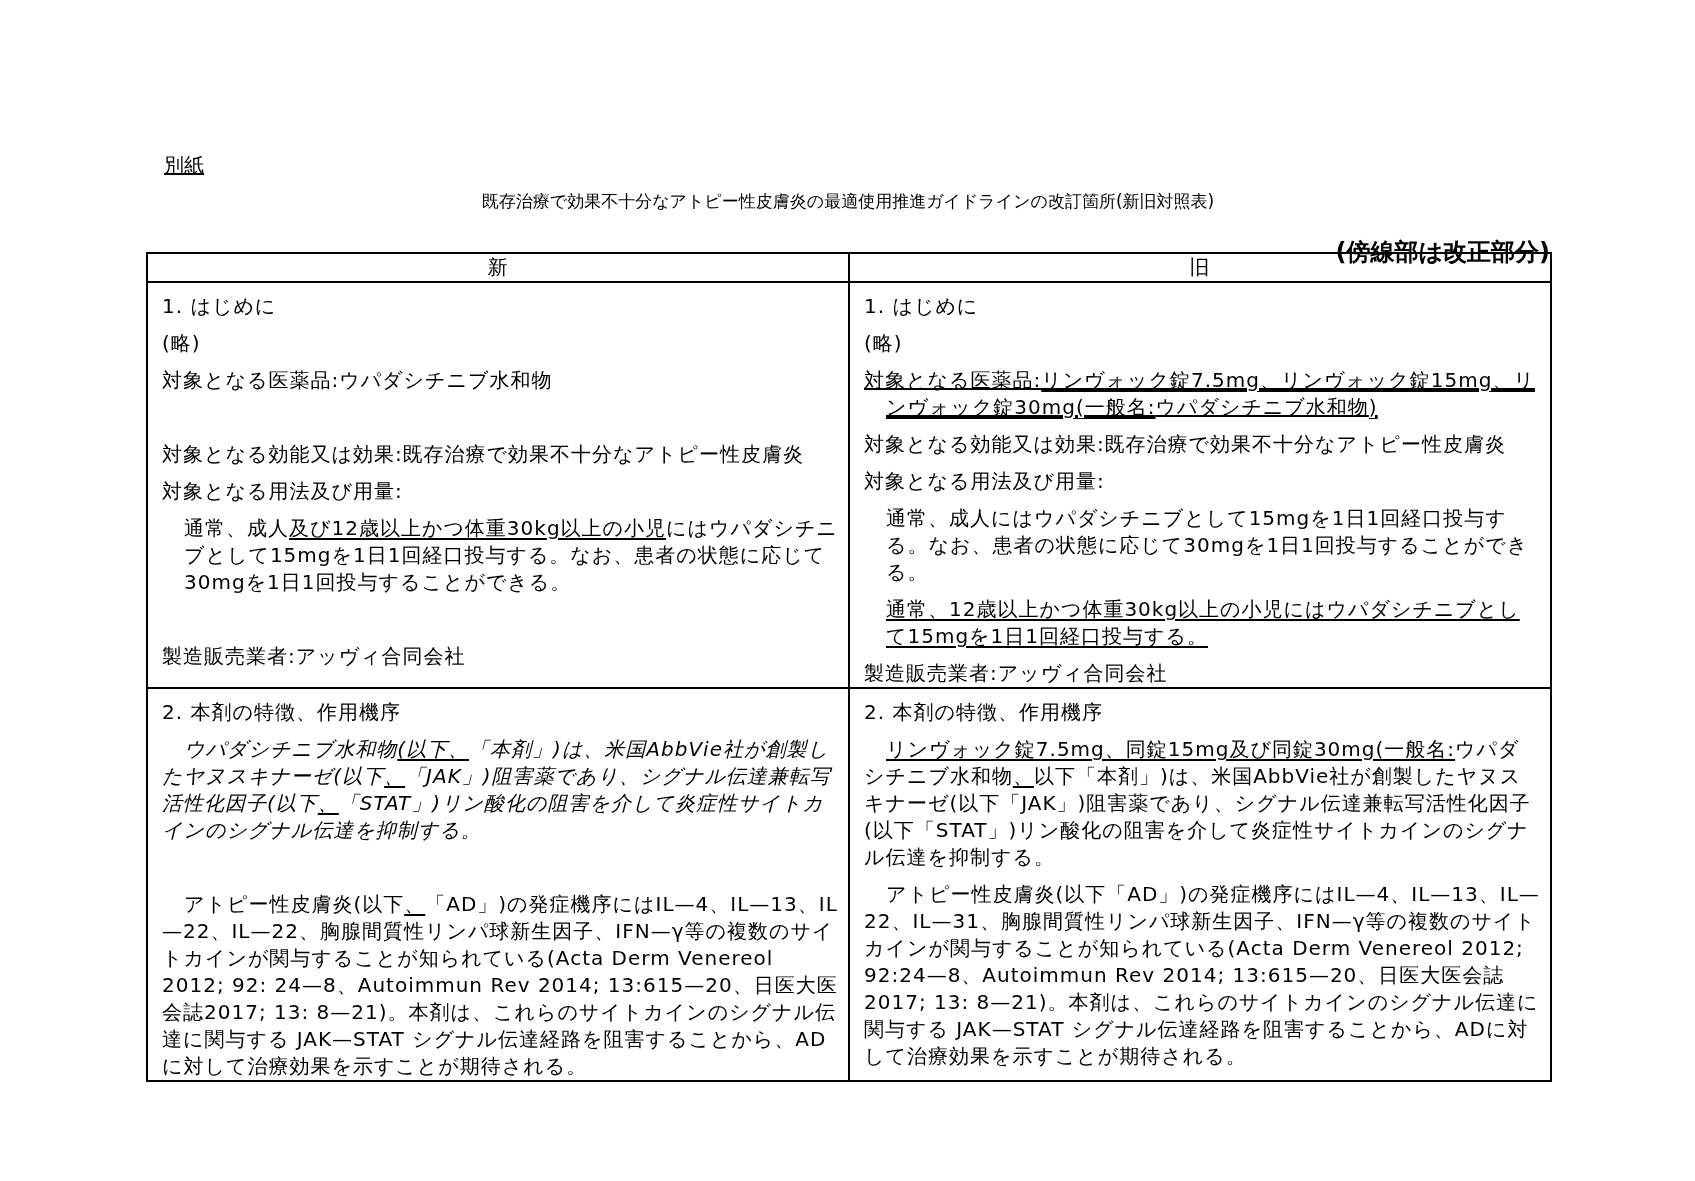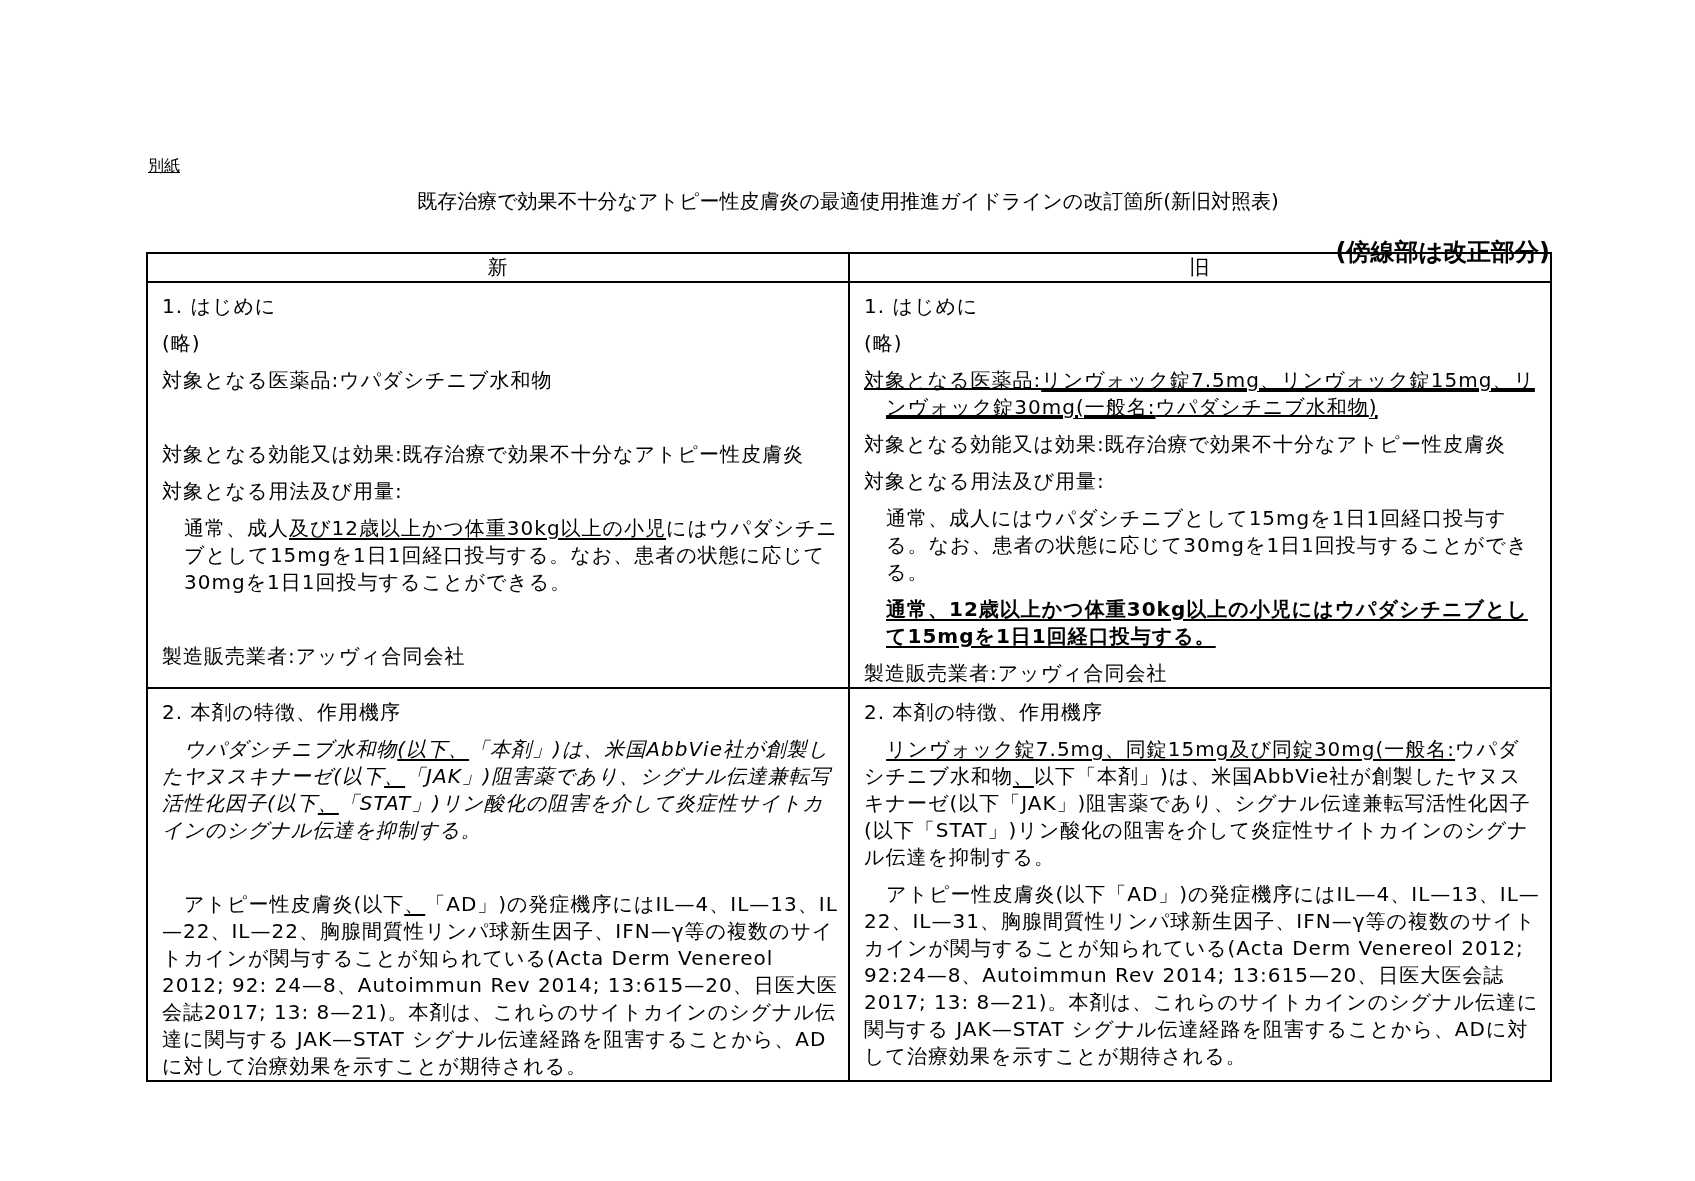--- a/index.html
+++ b/index.html
@@ -1,22 +1,22 @@
 <!DOCTYPE html>
 <html><head>
 <meta charset="utf-8">
 <style>
   html, body { margin: 0; padding: 0; background: #ffffff; }
   body {
     width: 1695px; height: 1181px; position: relative; overflow: hidden;
     font-family: "DejaVu Sans", "Liberation Sans", sans-serif;
     color: #000000;
   }
-  .page-label { position: absolute; left: 148px; top: 152px; font-size: 16px; line-height: 27px; text-decoration: underline; }
-  .doc-title { position: absolute; left: 146px; width: 1404px; top: 188px; font-size: 20px; line-height: 27px; text-align: center; }
+  .page-label { position: absolute; left: 164px; top: 152px; font-size: 20px; line-height: 27px; text-decoration: underline; }
+  .doc-title { position: absolute; left: 146px; width: 1404px; top: 188px; font-size: 17px; line-height: 27px; text-align: center; }
   .doc-note { position: absolute; right: 145px; top: 239px; font-size: 24px; line-height: 27px; font-weight: bold; }
   .cmp-table {
     position: absolute; left: 146px; top: 252px; width: 1404px;
     border-collapse: collapse; table-layout: fixed;
     font-size: 20px;
   }
   .cmp-table th, .cmp-table td {
     border: 2px solid #000; vertical-align: top; padding: 0 10px 0 14px;
     line-height: 27px; font-weight: normal; letter-spacing: 1px;
   }
@@ -60,21 +60,21 @@
         <span class="line"></span>
         <span class="line">製造販売業者:アッヴィ合同会社</span>
       </td>
       <td>
         <span class="line">1. はじめに</span>
         <span class="line">(略)</span>
         <span class="line hang" style="min-height:54px;"><span>対象となる医薬品:</span><span class="u">リンヴォック錠7.5mg、リンヴォック錠15mg、リンヴォック錠30mg(一般名:</span><span>ウパダシチニブ水和物</span><span class="u">)</span></span>
         <span class="line">対象となる効能又は効果:既存治療で効果不十分なアトピー性皮膚炎</span>
         <span class="line">対象となる用法及び用量:</span>
         <span class="line indent" style="min-height:54px;">通常、成人にはウパダシチニブとして15mgを1日1回経口投与する。なお、患者の状態に応じて30mgを1日1回投与することができる。</span>
-        <span class="line indent" style="min-height:54px;font-weight:bold;"><span class="u">通常、12歳以上かつ体重30kg以上の小児にはウパダシチニブとして15mgを1日1回経口投与する。</span></span>
+        <span class="line indent" style="min-height:54px;"><span class="u">通常、12歳以上かつ体重30kg以上の小児にはウパダシチニブとして15mgを1日1回経口投与する。</span></span>
         <span class="line">製造販売業者:アッヴィ合同会社</span>
       </td>
     </tr>
 
     <tr>
       <td>
         <span class="line">2. 本剤の特徴、作用機序</span>
         <span class="line" style="text-indent:22px; min-height:108px;font-style:italic;"><span>ウパダシチニブ水和物</span><span class="u">(以下、</span><span>「本剤」)は、米国AbbVie社が創製したヤヌスキナーゼ(以下</span><span class="u">、</span><span>「JAK」)阻害薬であり、シグナル伝達兼転写活性化因子(以下</span><span class="u">、</span><span>「STAT」)リン酸化の阻害を介して炎症性サイトカインのシグナル伝達を抑制する。</span></span>
         <span class="line"></span>
         <span class="line" style="text-indent:22px;"><span>アトピー性皮膚炎(以下</span><span class="u">、</span><span>「AD」)の発症機序にはIL—4、IL—13、IL—22、IL—22、胸腺間質性リンパ球新生因子、IFN—γ等の複数のサイトカインが関与することが知られている(Acta Derm Venereol 2012; 92: 24—8、Autoimmun Rev 2014; 13:615—20、日医大医会誌2017; 13: 8—21)。本剤は、これらのサイトカインのシグナル伝達に関与する JAK—STAT シグナル伝達経路を阻害することから、ADに対して治療効果を示すことが期待される。</span></span>

